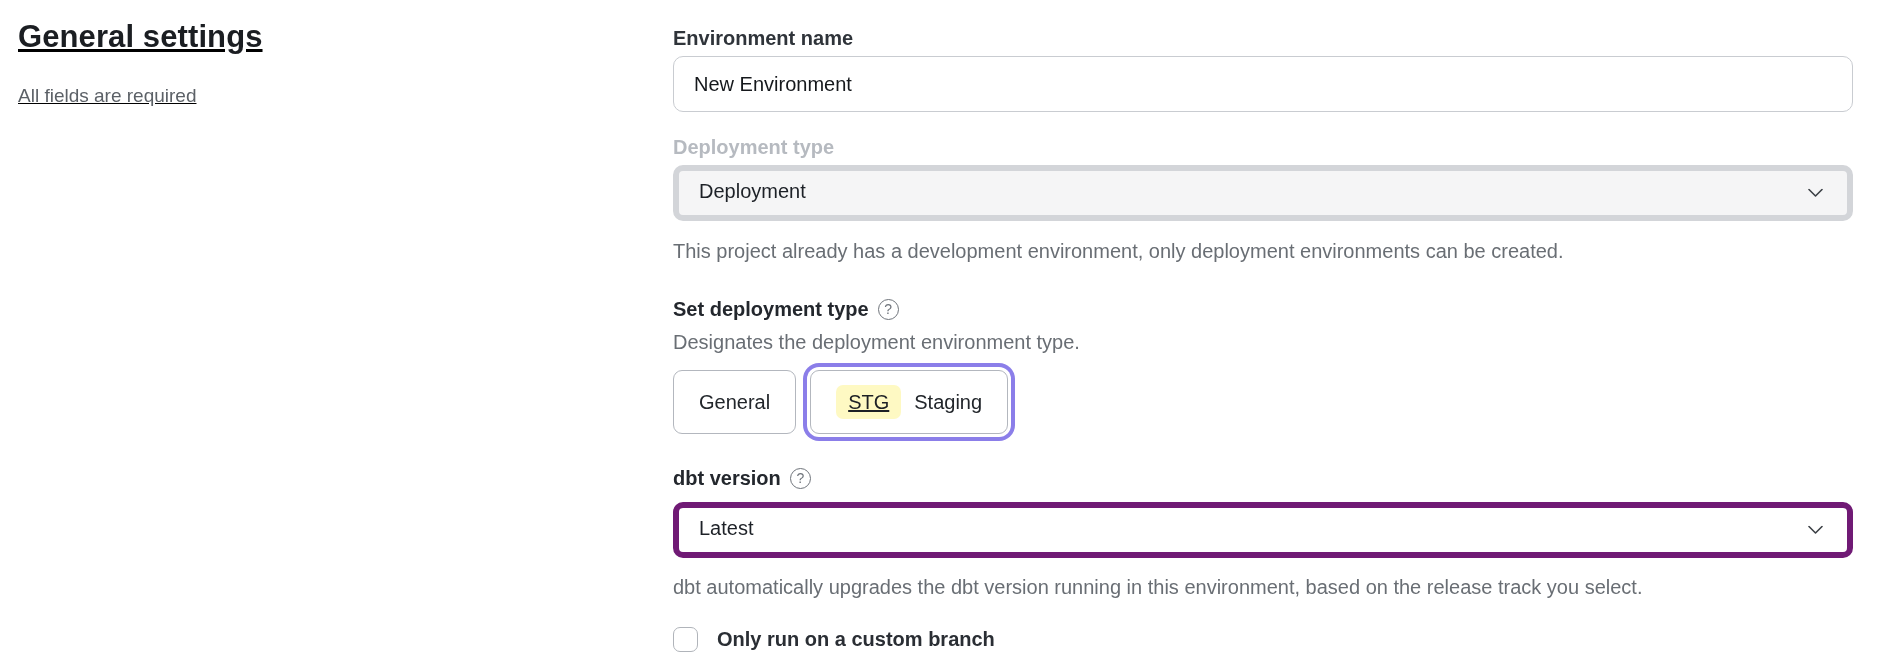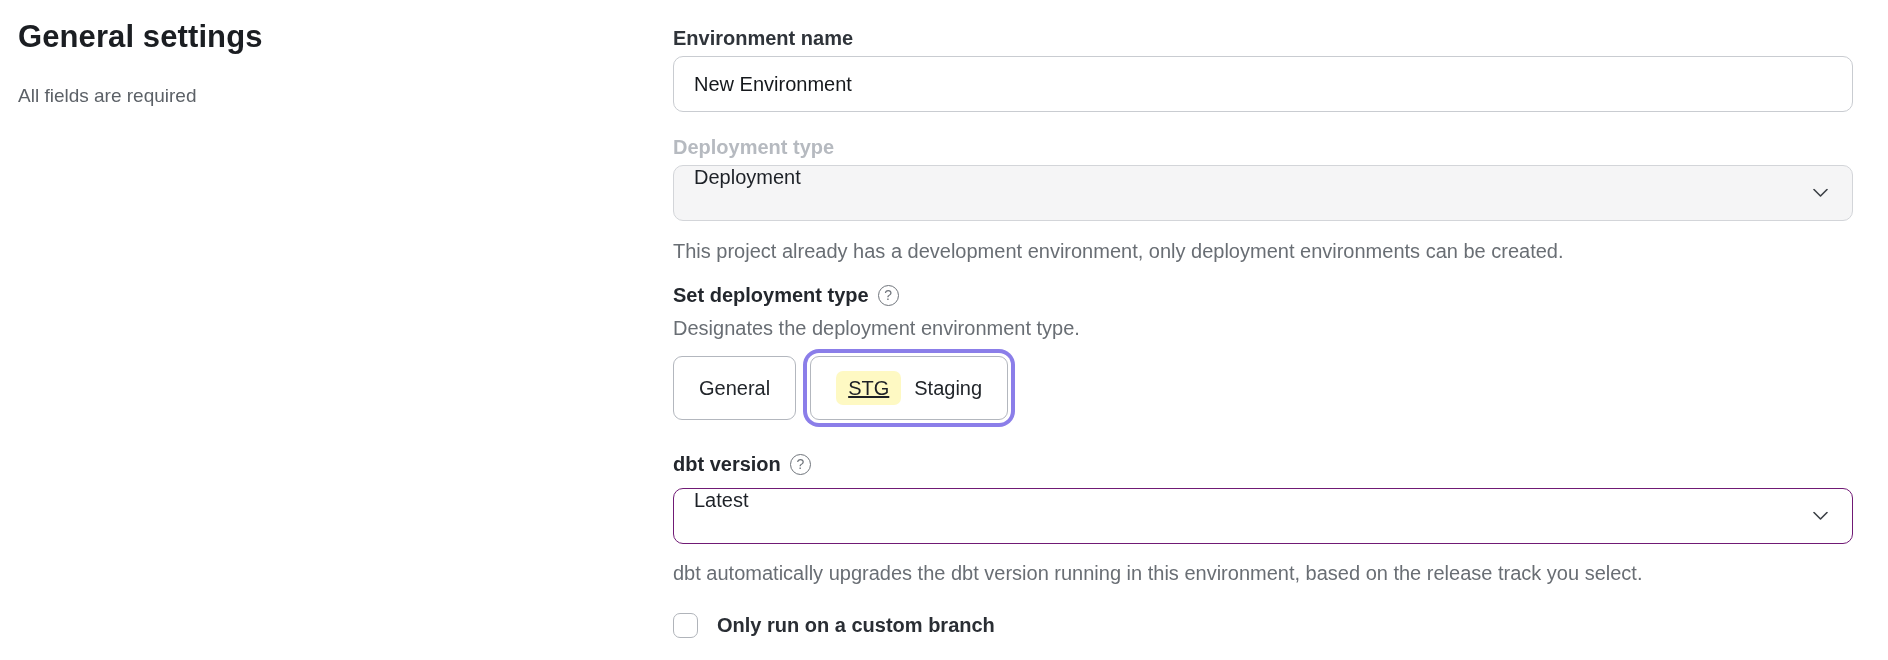--- a/index.html
+++ b/index.html
@@ -5,21 +5,21 @@
   * { margin: 0; padding: 0; box-sizing: border-box; }
   html, body {
     width: 1888px; height: 660px;
     background: #ffffff;
     font-family: "Liberation Sans", sans-serif;
     overflow: hidden;
     position: relative;
   }
 
   
-  .left-panel { position: absolute; left: 18px; top: 18px; width: 560px; }
+  .left-panel { position: absolute; left: 18px; top: 18px; width: 560px; text-decoration: underline; }
   .page-title {
     font-size: 31px; font-weight: 700; color: #1b1e22;
     line-height: 38px; letter-spacing: 0.1px;
   }
   .page-subtitle { margin-top: 28px; font-size: 19px; color: #5c6167; line-height: 23px; }
 
   
   .form-col { position: absolute; left: 673px; top: 0; width: 1180px; }
 
   .field-label {
@@ -30,32 +30,32 @@
 
   .text-input {
     margin-top: 6px; display: block; width: 100%; height: 56px;
     border: 1px solid #c9ccd1; border-radius: 10px;
     padding: 16px 20px; font-family: inherit; font-size: 20px; color: #15181c;
     background: #ffffff; outline: none;
   }
 
   .select {
     margin-top: 6px; width: 100%; height: 56px;
-    border: 1px solid #701a75; border-radius: 10px;
-    background: #ffffff; display: flex; align-items: flex-start;
-    padding: 0 26px 0 20px; position: relative; cursor: pointer;
+    border: 6px solid #701a75; border-radius: 10px;
+    background: #ffffff; display: flex; align-items: flex-end;
+    padding: 0 26px 12px 20px; position: relative; cursor: pointer;
   }
   .select.disabled { background: #f5f5f6; border-color: #d3d5d9; cursor: default; }
   .select .select-value { font-size: 20px; color: #1d2127; }
   .select .chevron { position: absolute; right: 24px; top: 50%; transform: translateY(-50%); display: flex; }
 
   .helper-text { margin-top: 18px; font-size: 20px; color: #696e74; line-height: 24px; }
 
   .section-label {
-    margin-top: 20px; font-size: 20px; font-weight: 700; color: #23272d;
+    margin-top: 34px; font-size: 20px; font-weight: 700; color: #23272d;
     line-height: 24px; display: flex; align-items: center; gap: 9px;
   }
   .help-icon {
     width: 21px; height: 21px; border: 1.5px solid #6f747b; border-radius: 50%;
     display: inline-flex; align-items: center; justify-content: center;
     font-size: 14px; font-weight: 500; color: #6f747b; cursor: pointer;
     flex: 0 0 auto;
   }
   .section-desc { margin-top: 9px; font-size: 20px; color: #696e74; line-height: 24px; }
 

